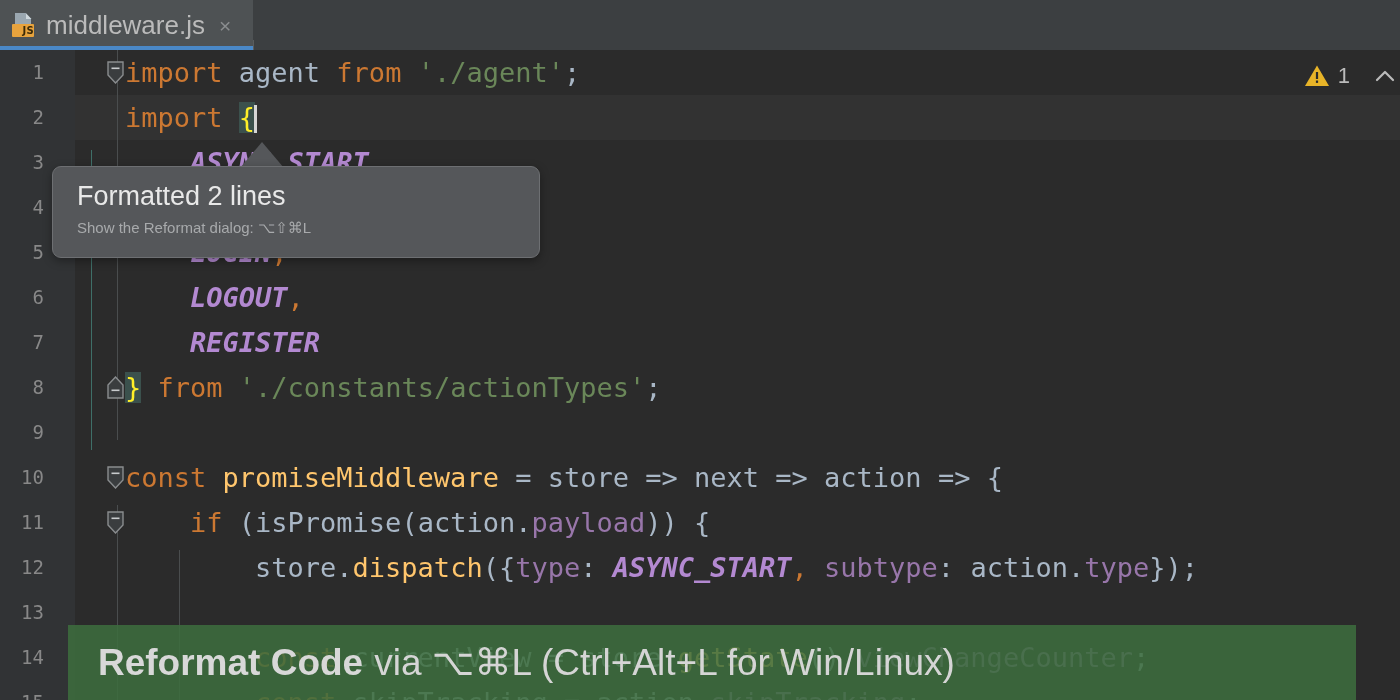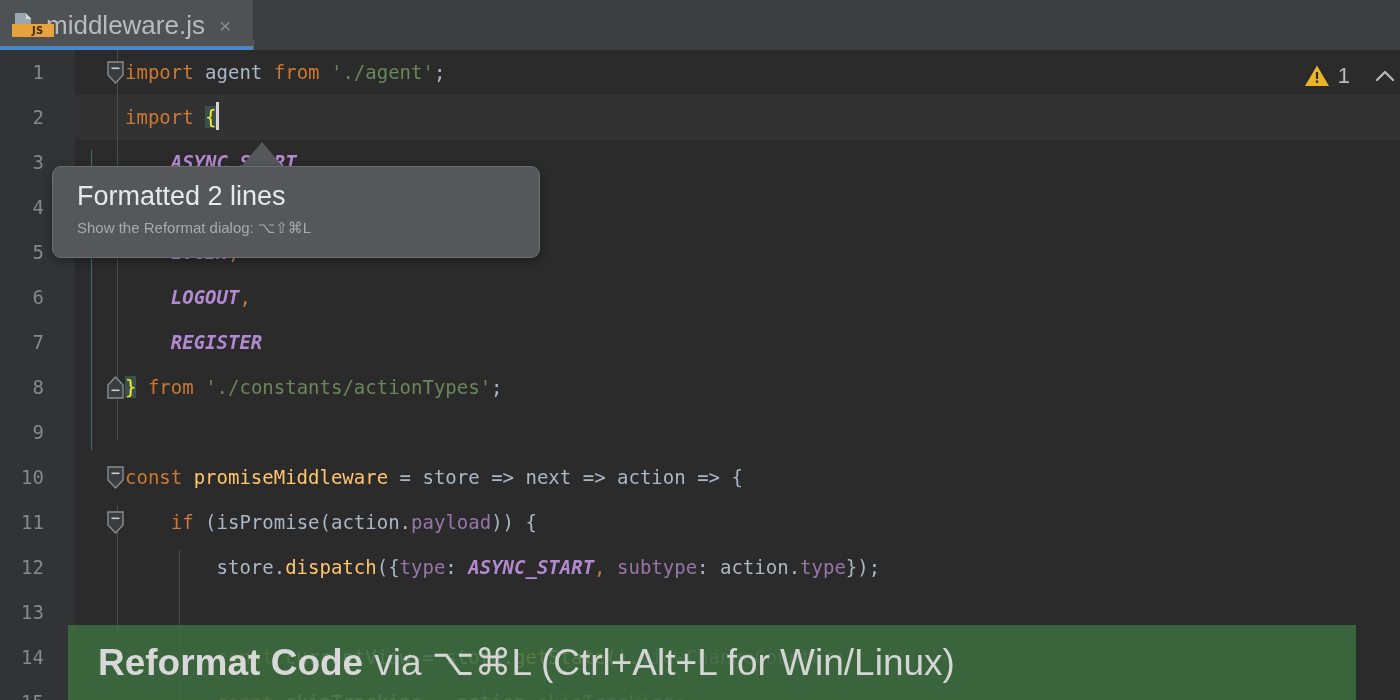--- a/index.html
+++ b/index.html
@@ -23,21 +23,21 @@
     position:absolute;left:3px;top:1px;width:16px;height:19px;background:#9aa7b0;
     clip-path:polygon(0 0,68% 0,100% 30%,100% 100%,0 100%);
   }
   .js-icon .fold{
     position:absolute;left:13.5px;top:1px;width:6px;height:6px;background:#cfd8dd;
     clip-path:polygon(0 0,100% 100%,0 100%);
   }
   .js-icon .badge{
     position:absolute;left:0px;top:12px;width:22px;height:13px;background:#e8a33d;
     border-radius:1px;color:#3b2a08;font:700 10px/13px "DejaVu Sans", sans-serif;
-    text-align:left;letter-spacing:.3px;padding-left:20px;
+    text-align:right;letter-spacing:.3px;
   }
   .tab-title{
     color:#bbbbbb;font-family:"Liberation Sans", sans-serif;font-size:26px;
     white-space:nowrap;
   }
   .tab-close{
     margin-left:14px;color:#8a8d8f;font-family:"Liberation Sans", sans-serif;
     font-size:21px;line-height:1;cursor:default;
   }
 
@@ -49,21 +49,21 @@
   .lnum{
     position:absolute;left:0;width:44px;height:45px;line-height:45px;text-align:right;
     color:#888888;font-family:"DejaVu Sans Mono", monospace;font-size:19px;
   }
   .fold{
     position:absolute;left:106px;width:19px;height:45px;
   }
   .fold svg{position:absolute;left:0;top:11px;}
   .codetext{
     position:absolute;left:125px;height:45px;line-height:45px;white-space:pre;
-    font-family:"DejaVu Sans Mono", monospace;font-size:19px;letter-spacing:0px;
+    font-family:"DejaVu Sans Mono", monospace;font-size:27px;letter-spacing:0px;
   }
   .curline{position:absolute;left:0;width:1400px;height:45px;background:#323232;}
 
   
   .guide{position:absolute;width:1px;background:#4a4d4e;}
   .guide-teal{position:absolute;width:1px;background:#3f6f68;}
 
   
   .kw{color:#cc7832;}
   .ident{color:#a9b7c6;}

